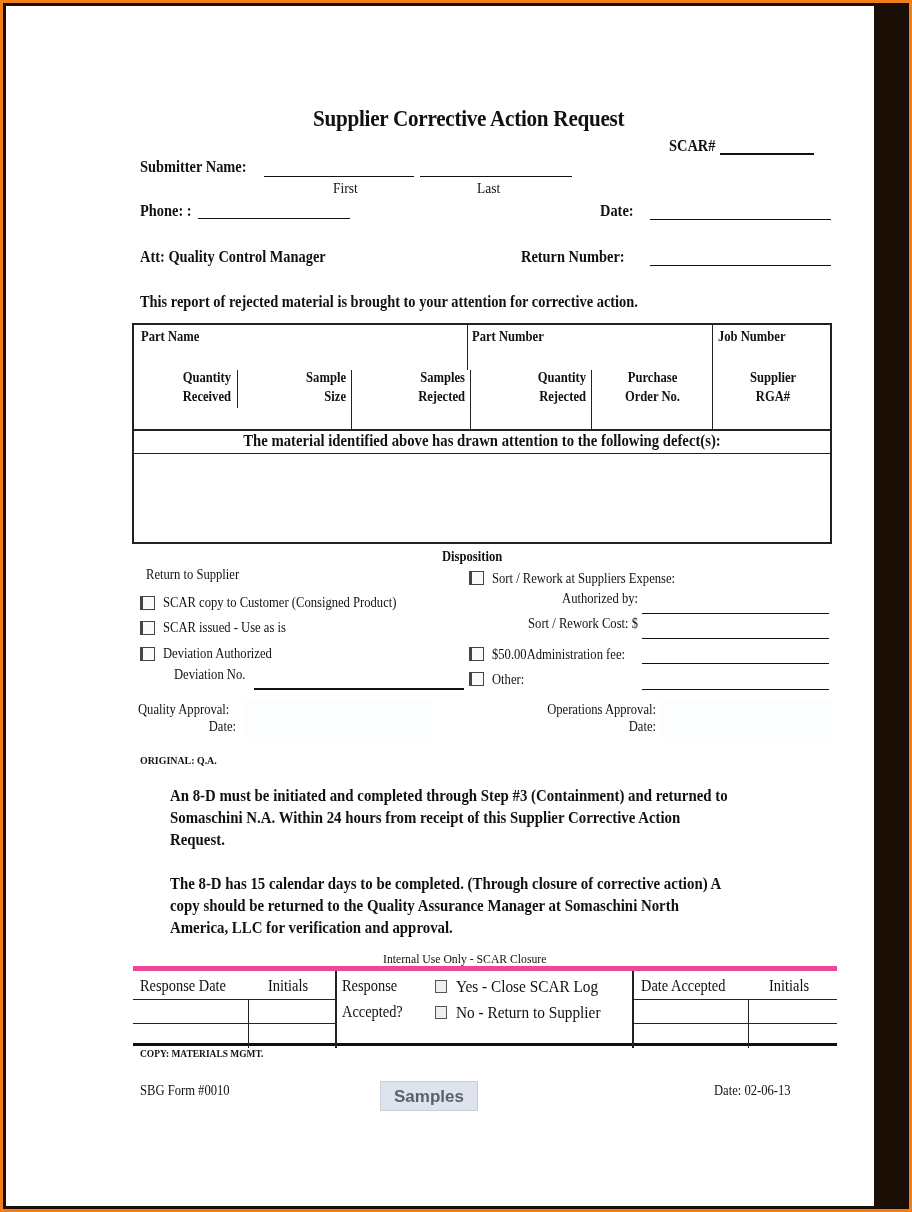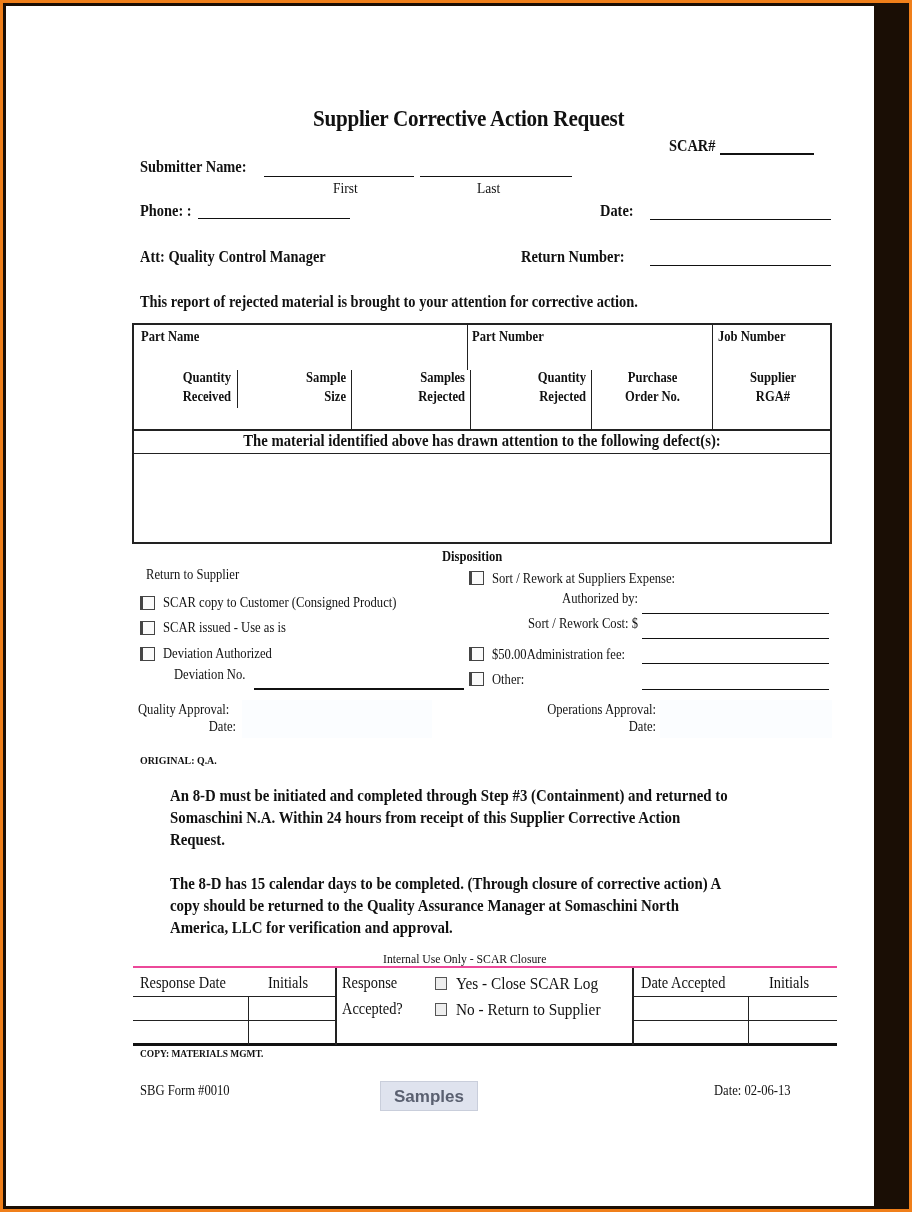--- a/index.html
+++ b/index.html
@@ -36,21 +36,21 @@
   .th.l { transform-origin: left top; }
 
   .small { font-size: 14px; transform: scaleX(0.9); transform-origin: left top; }
   .small.r { transform-origin: right top; text-align: right; }
   .chk {
     position: absolute; width: 11px; height: 12px; border: 1.5px solid #444;
     border-left-width: 3px; background: #fafafa; box-sizing: content-box;
   }
   .para { font-size: 16.5px; font-weight: bold; line-height: 22px; transform: scaleX(0.9); transform-origin: left top; }
 
-  .closure { position: absolute; left: 133px; top: 966px; width: 704px; height: 80px; border-top: 2px solid #ec4899; border-bottom: 3px solid #111; box-sizing: border-box; }
+  .closure { position: absolute; left: 133px; top: 966px; width: 704px; height: 80px; border-top: 5px solid #ec4899; border-bottom: 3px solid #111; box-sizing: border-box; }
   .cl { font-size: 16px; transform: scaleX(0.9); transform-origin: left top; }
   .submit {
     position: absolute; left: 380px; top: 1081px; width: 98px; height: 30px;
     background: #dfe3ee; border: 1px solid #c9cedb; box-sizing: border-box;
     font-family: "Liberation Sans", "DejaVu Sans", sans-serif; font-weight: bold;
     font-size: 17px; color: #5a6070; text-align: center; line-height: 28px; cursor: pointer;
   }
 </style>
 </head>
 <body>

